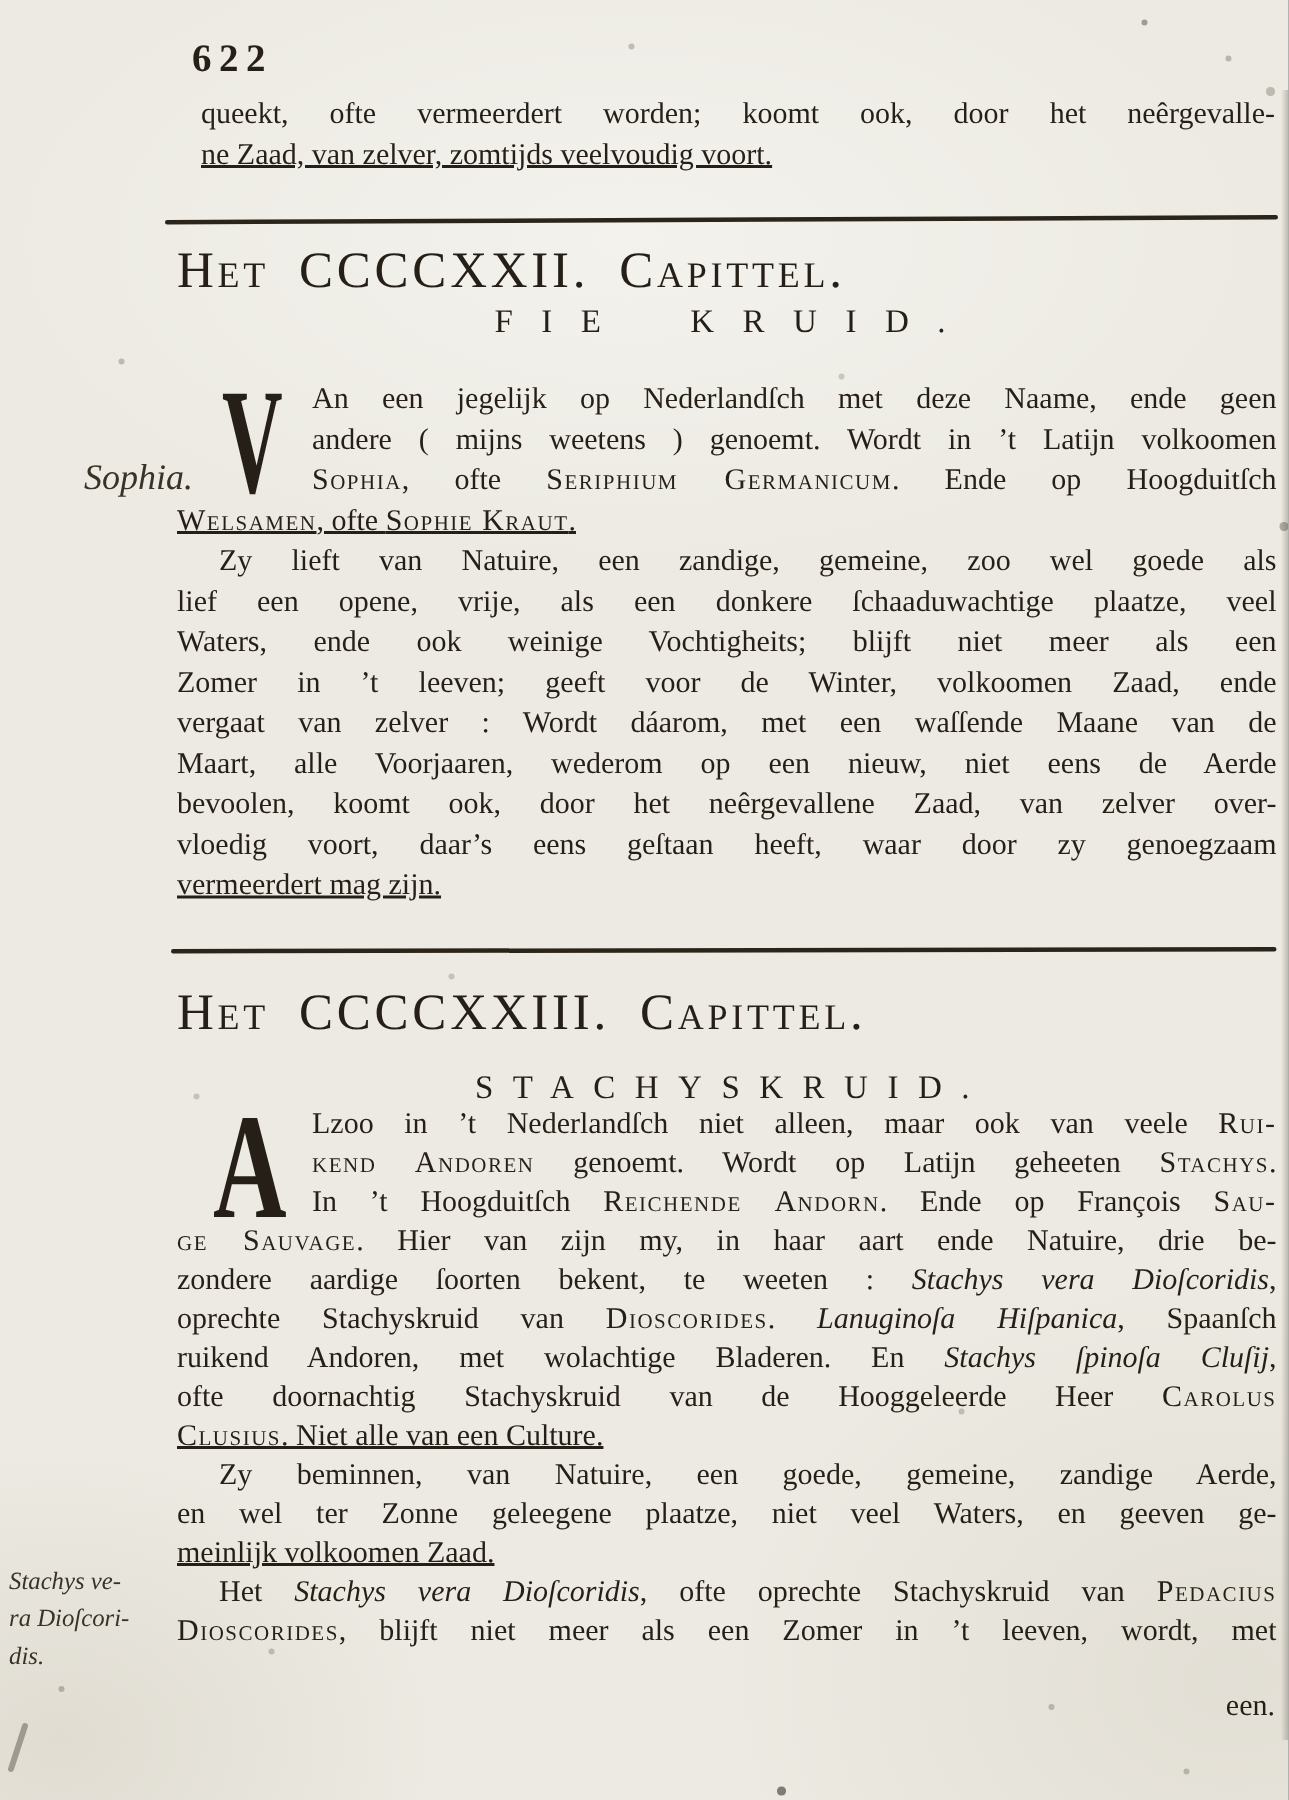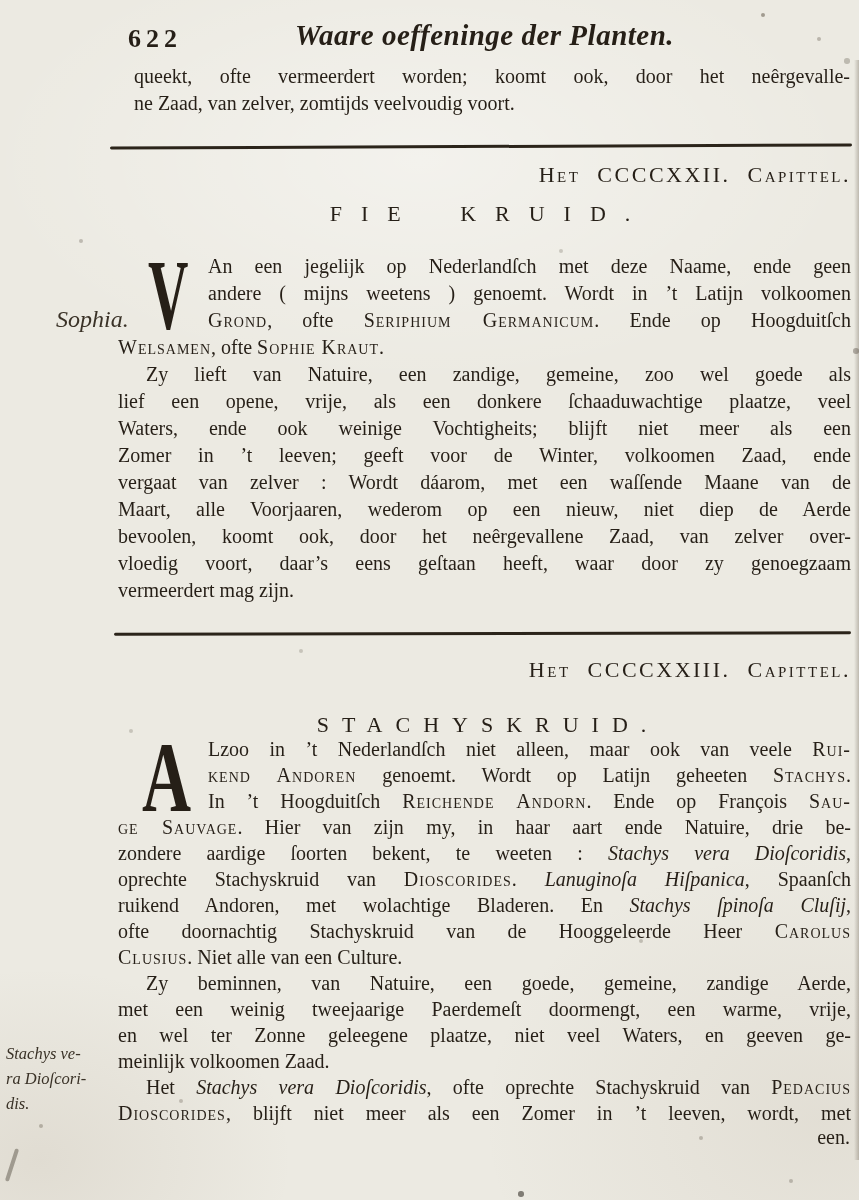--- a/index.html
+++ b/index.html
@@ -22,35 +22,35 @@
   }
   
   .pageno{position:absolute;top:24px;left:128px;font-size:26px;font-weight:bold;letter-spacing:5px;}
   .runtitle{position:absolute;top:19px;left:118px;width:733px;text-align:center;
     font-style:italic;font-weight:bold;font-size:29px;letter-spacing:.5px;}
   
   .rule{position:absolute;height:3px;background:var(--rule,#2b241a);border-radius:2px;}
   .rule1{top:145px;left:110px;width:742px;transform:rotate(-.25deg);}
   .rule2{top:632px;left:114px;width:737px;transform:rotate(-.1deg);}
   
-  .chapheading{position:absolute;left:118px;width:733px;text-align:right;
-    font-variant:small-caps;font-size:22px;letter-spacing:2.5px;word-spacing:9px;}
+  .chapheading{position:absolute;left:118px;width:733px;text-align:left;
+    font-variant:small-caps;font-size:34px;letter-spacing:2.5px;word-spacing:9px;}
   .h1{top:162px;}
   .h2{top:657px;}
   .chaptitle{position:absolute;left:118px;width:733px;text-align:center;font-size:22px;}
   .t1{top:201px;letter-spacing:19px;word-spacing:16px;text-indent:10px;}
   .t2{top:696px;letter-spacing:13px;text-indent:7px;margin-top:16px;}
   
   .textblock{position:absolute;}
   .intro{top:63px;left:134px;width:716px;}
   .body1{top:253px;left:118px;width:733px;}
   .body2{top:736px;left:118px;width:733px;}
   .line{text-align:justify;text-align-last:justify;line-height:27px;max-height:27px;overflow:hidden;}
   .ch2 .line{line-height:26px;max-height:26px;}
-  .line.last{text-align-last:left;}
+  .line.last{text-align-last:left;text-decoration:underline;}
   .line.ind{padding-left:90px;}
   .line.pind{padding-left:28px;}
   .t{font-style:normal;}
   .sc{font-variant:small-caps;letter-spacing:1px;}
   .it{font-style:italic;}
   .para{position:relative;}
   .dropcap{position:absolute;left:26px;top:-8px;font-size:100px;line-height:1;font-weight:bold;
     transform-origin:0 0;}
   .dropcap.v{transform:scaleX(.56);left:30px;}
   .dropcap.a{transform:scaleX(.68);left:24px;}
@@ -86,49 +86,48 @@
 </head>
 <body>
 
 <div class="sheet">
 
   <div class="speckles"></div>
   <div class="edge-right"></div>
   <div class="ink-blot"></div>
 
   <div class="pageno">622</div>
-  <div class="runtitle">Waare oeffeninge der Planten.</div>
 
   <div class="textblock intro">
       <div class="line"><span class="t">queekt, ofte vermeerdert worden; koomt ook, door het neêrgevalle-</span></div>
       <div class="line last"><span class="t">ne Zaad, van zelver, zomtijds veelvoudig voort.</span></div>
     </div>
 
   <div class="rule rule1"></div>
 
   <div class="chapheading h1">Het CCCCXXII. Capittel.</div>
   <div class="chaptitle t1">FIE KRUID.</div>
 
   <div class="textblock ch1 body1">
     <div class="para dropcap-para">
       <span class="dropcap v">V</span>
       <div>
           <div class="line ind"><span class="t">An een jegelijk op Nederlandſch met deze Naame, ende geen</span></div>
           <div class="line ind"><span class="t">andere ( mijns weetens ) genoemt. Wordt in ’t Latijn volkoomen</span></div>
-          <div class="line ind"><span class="sc">Grond</span><span class="t">, ofte </span><span class="sc">Seriphium Germanicum</span><span class="t">. Ende op Hoogduitſch</span></div>
+          <div class="line ind"><span class="sc">Sophia</span><span class="t">, ofte </span><span class="sc">Seriphium Germanicum</span><span class="t">. Ende op Hoogduitſch</span></div>
           <div class="line last"><span class="sc">Welsamen</span><span class="t">, ofte </span><span class="sc">Sophie Kraut</span><span class="t">.</span></div>
         </div>
     </div>
     <div class="para">
         <div class="line pind"><span class="t">Zy lieft van Natuire, een zandige, gemeine, zoo wel goede als</span></div>
         <div class="line"><span class="t">lief een opene, vrije, als een donkere ſchaaduwachtige plaatze, veel</span></div>
         <div class="line"><span class="t">Waters, ende ook weinige Vochtigheits; blijft niet meer als een</span></div>
         <div class="line"><span class="t">Zomer in ’t leeven; geeft voor de Winter, volkoomen Zaad, ende</span></div>
         <div class="line"><span class="t">vergaat van zelver : Wordt dáarom, met een waſſende Maane van de</span></div>
-        <div class="line"><span class="t">Maart, alle Voorjaaren, wederom op een nieuw, niet diep de Aerde</span></div>
+        <div class="line"><span class="t">Maart, alle Voorjaaren, wederom op een nieuw, niet eens de Aerde</span></div>
         <div class="line"><span class="t">bevoolen, koomt ook, door het neêrgevallene Zaad, van zelver over-</span></div>
         <div class="line"><span class="t">vloedig voort, daar’s eens geſtaan heeft, waar door zy genoegzaam</span></div>
         <div class="line last"><span class="t">vermeerdert mag zijn.</span></div>
       </div>
   </div>
 
   <div class="rule rule2"></div>
 
   <div class="chapheading h2">Het CCCCXXIII. Capittel.</div>
   <div class="chaptitle t2">STACHYSKRUID.</div>
@@ -143,21 +142,20 @@
           <div class="line"><span class="sc">ge Sauvage</span><span class="t">. Hier van zijn my, in haar aart ende Natuire, drie be-</span></div>
           <div class="line"><span class="t">zondere aardige ſoorten bekent, te weeten : </span><span class="it">Stachys vera Dioſcoridis</span><span class="t">,</span></div>
           <div class="line"><span class="t">oprechte Stachyskruid van </span><span class="sc">Dioscorides</span><span class="t">. </span><span class="it">Lanuginoſa Hiſpanica</span><span class="t">, Spaanſch</span></div>
           <div class="line"><span class="t">ruikend Andoren, met wolachtige Bladeren. En </span><span class="it">Stachys ſpinoſa Cluſij</span><span class="t">,</span></div>
           <div class="line"><span class="t">ofte doornachtig Stachyskruid van de Hooggeleerde Heer </span><span class="sc">Carolus</span></div>
           <div class="line last"><span class="sc">Clusius</span><span class="t">. Niet alle van een Culture.</span></div>
         </div>
     </div>
     <div class="para">
         <div class="line pind"><span class="t">Zy beminnen, van Natuire, een goede, gemeine, zandige Aerde,</span></div>
-        <div class="line"><span class="t">met een weinig tweejaarige Paerdemeſt doormengt, een warme, vrije,</span></div>
         <div class="line"><span class="t">en wel ter Zonne geleegene plaatze, niet veel Waters, en geeven ge-</span></div>
         <div class="line last"><span class="t">meinlijk volkoomen Zaad.</span></div>
       </div>
     <div class="para">
         <div class="line pind"><span class="t">Het </span><span class="it">Stachys vera Dioſcoridis</span><span class="t">, ofte oprechte Stachyskruid van </span><span class="sc">Pedacius</span></div>
         <div class="line"><span class="sc">Dioscorides</span><span class="t">, blijft niet meer als een Zomer in ’t leeven, wordt, met</span></div>
       </div>
   </div>
 
   <div class="marginnote note-sophia">Sophia.</div>

